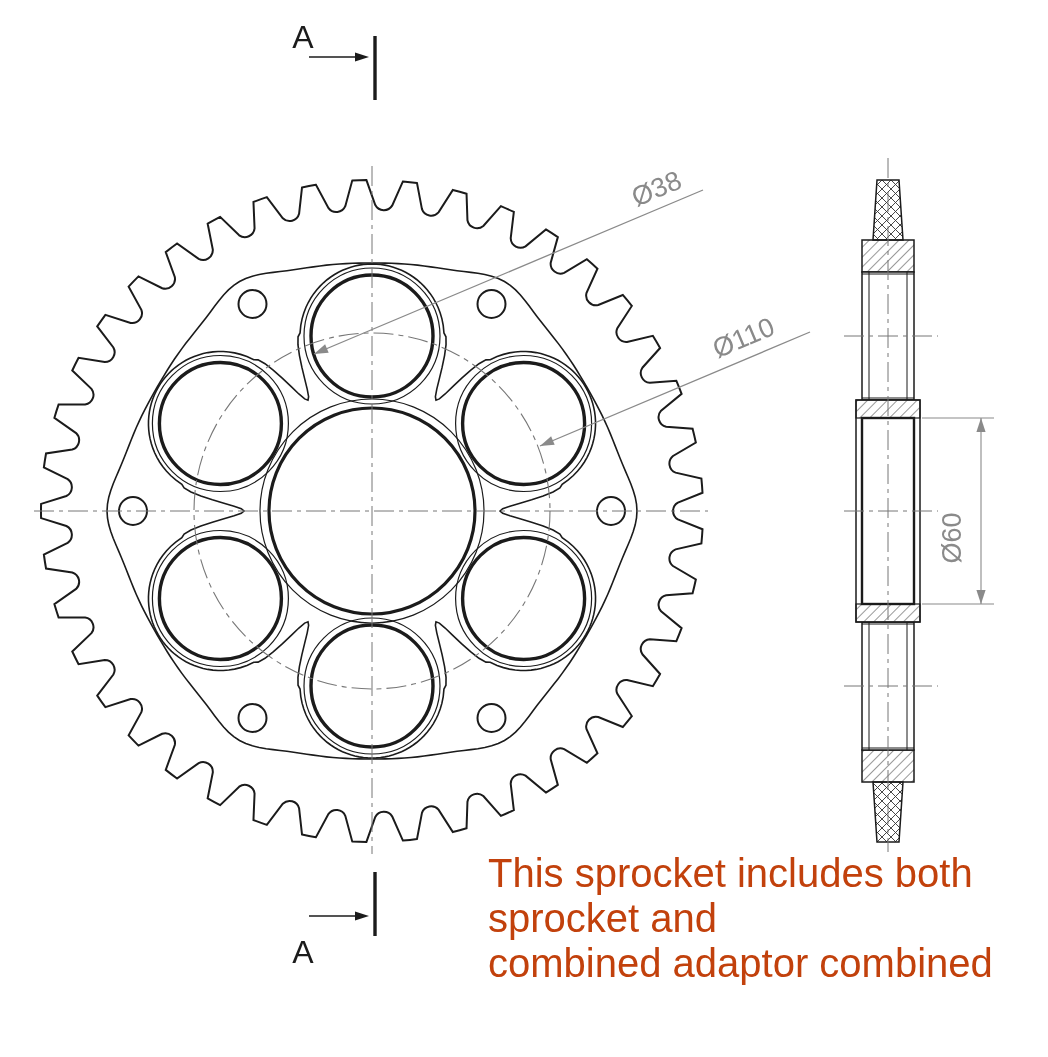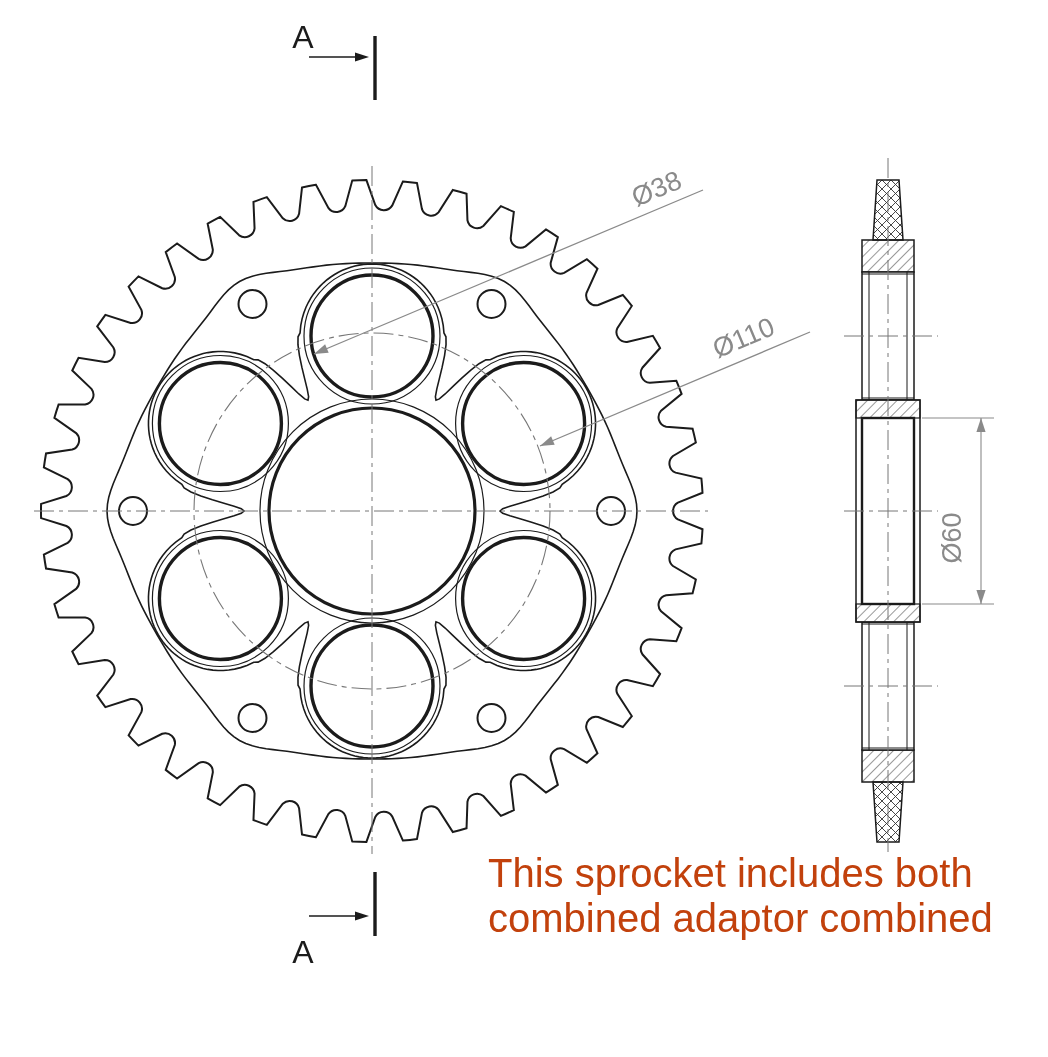--- a/index.html
+++ b/index.html
@@ -96,15 +96,16 @@
       </g>
       <g>
         <line x1="375" y1="872" x2="375" y2="936" stroke="#1b1b1b" stroke-width="3.4"></line>
         <line x1="309" y1="916" x2="358" y2="916" stroke="#1b1b1b" stroke-width="1.7"></line>
         <polygon points="369.0,916.0 355.0,920.6 355.0,911.4" fill="#1b1b1b"></polygon>
         <text x="303" y="963" fill="#1b1b1b" font-size="32" text-anchor="middle" font-family="Liberation Sans, DejaVu Sans, sans-serif">A</text>
       </g>
     </svg>
   <div id="note">
     <div>This sprocket includes both</div>
+    <div>sprocket and</div>
     <div>combined adaptor combined</div>
   </div>
 </div>
 
 </body></html>

